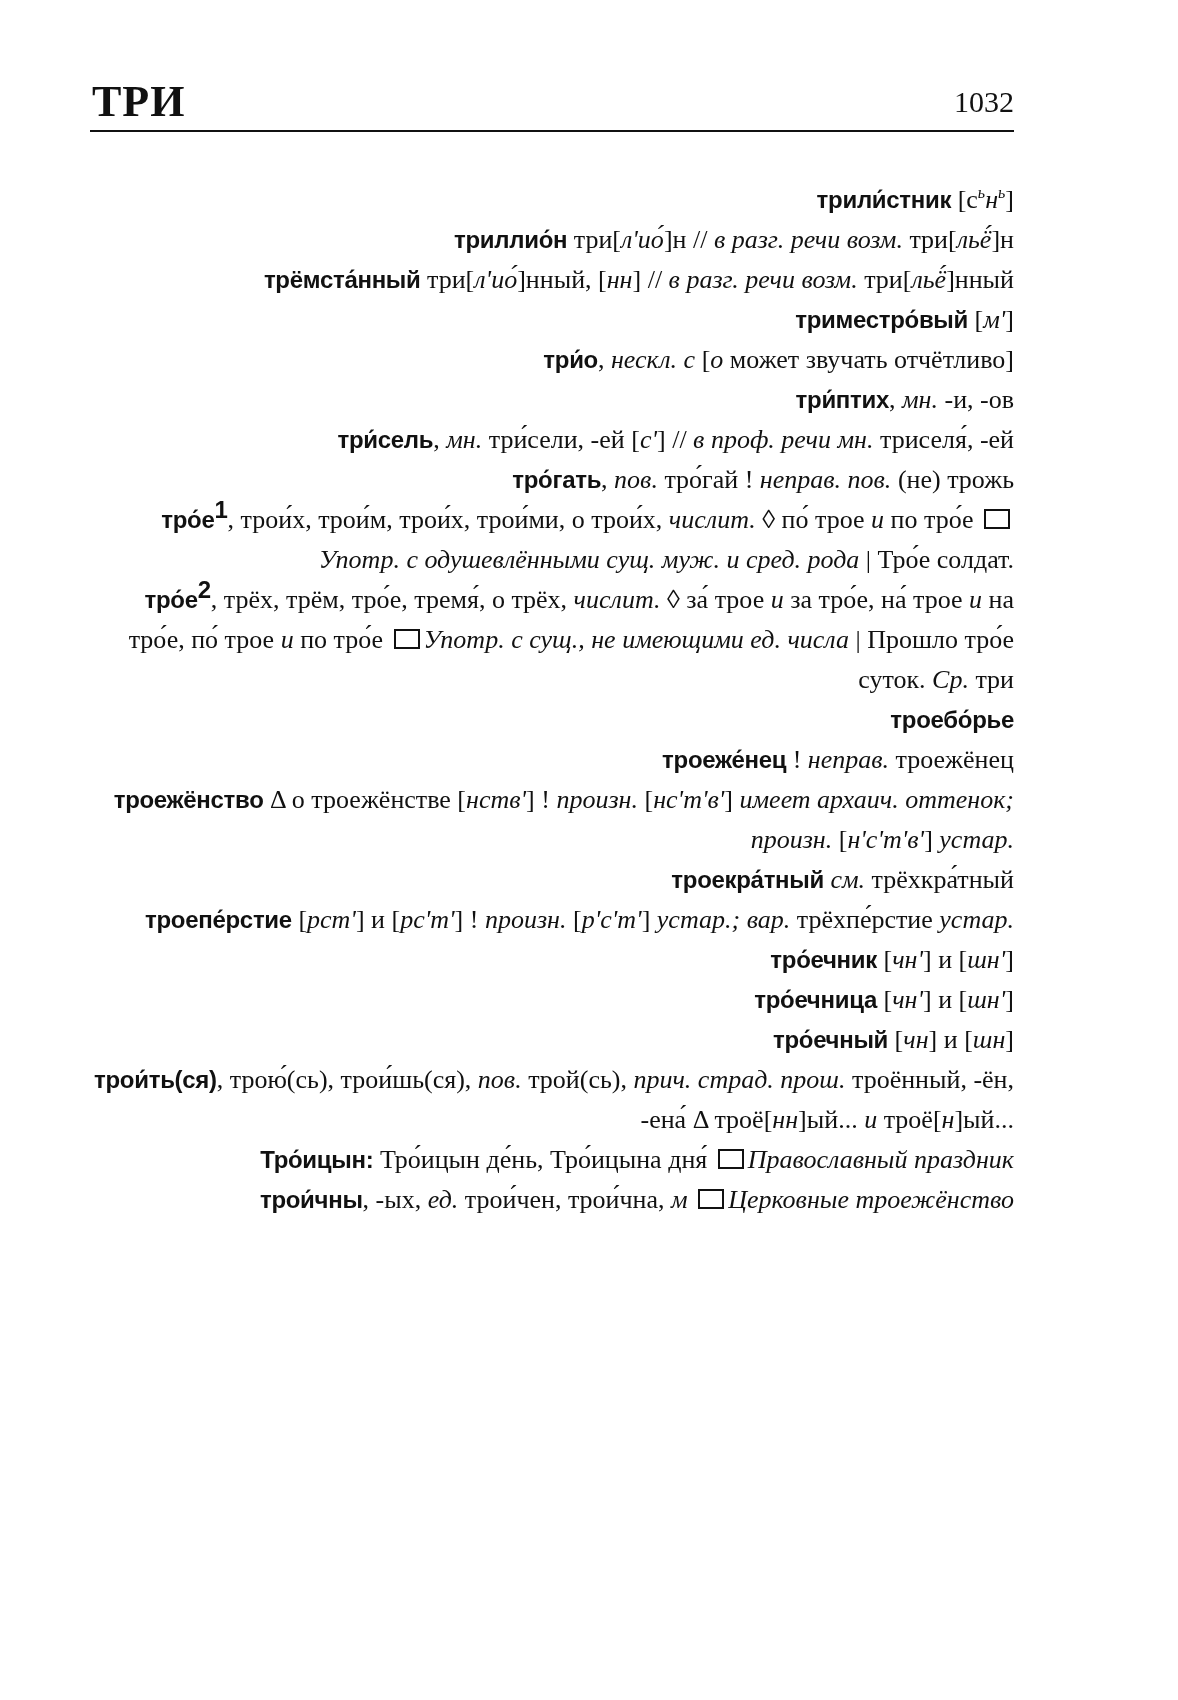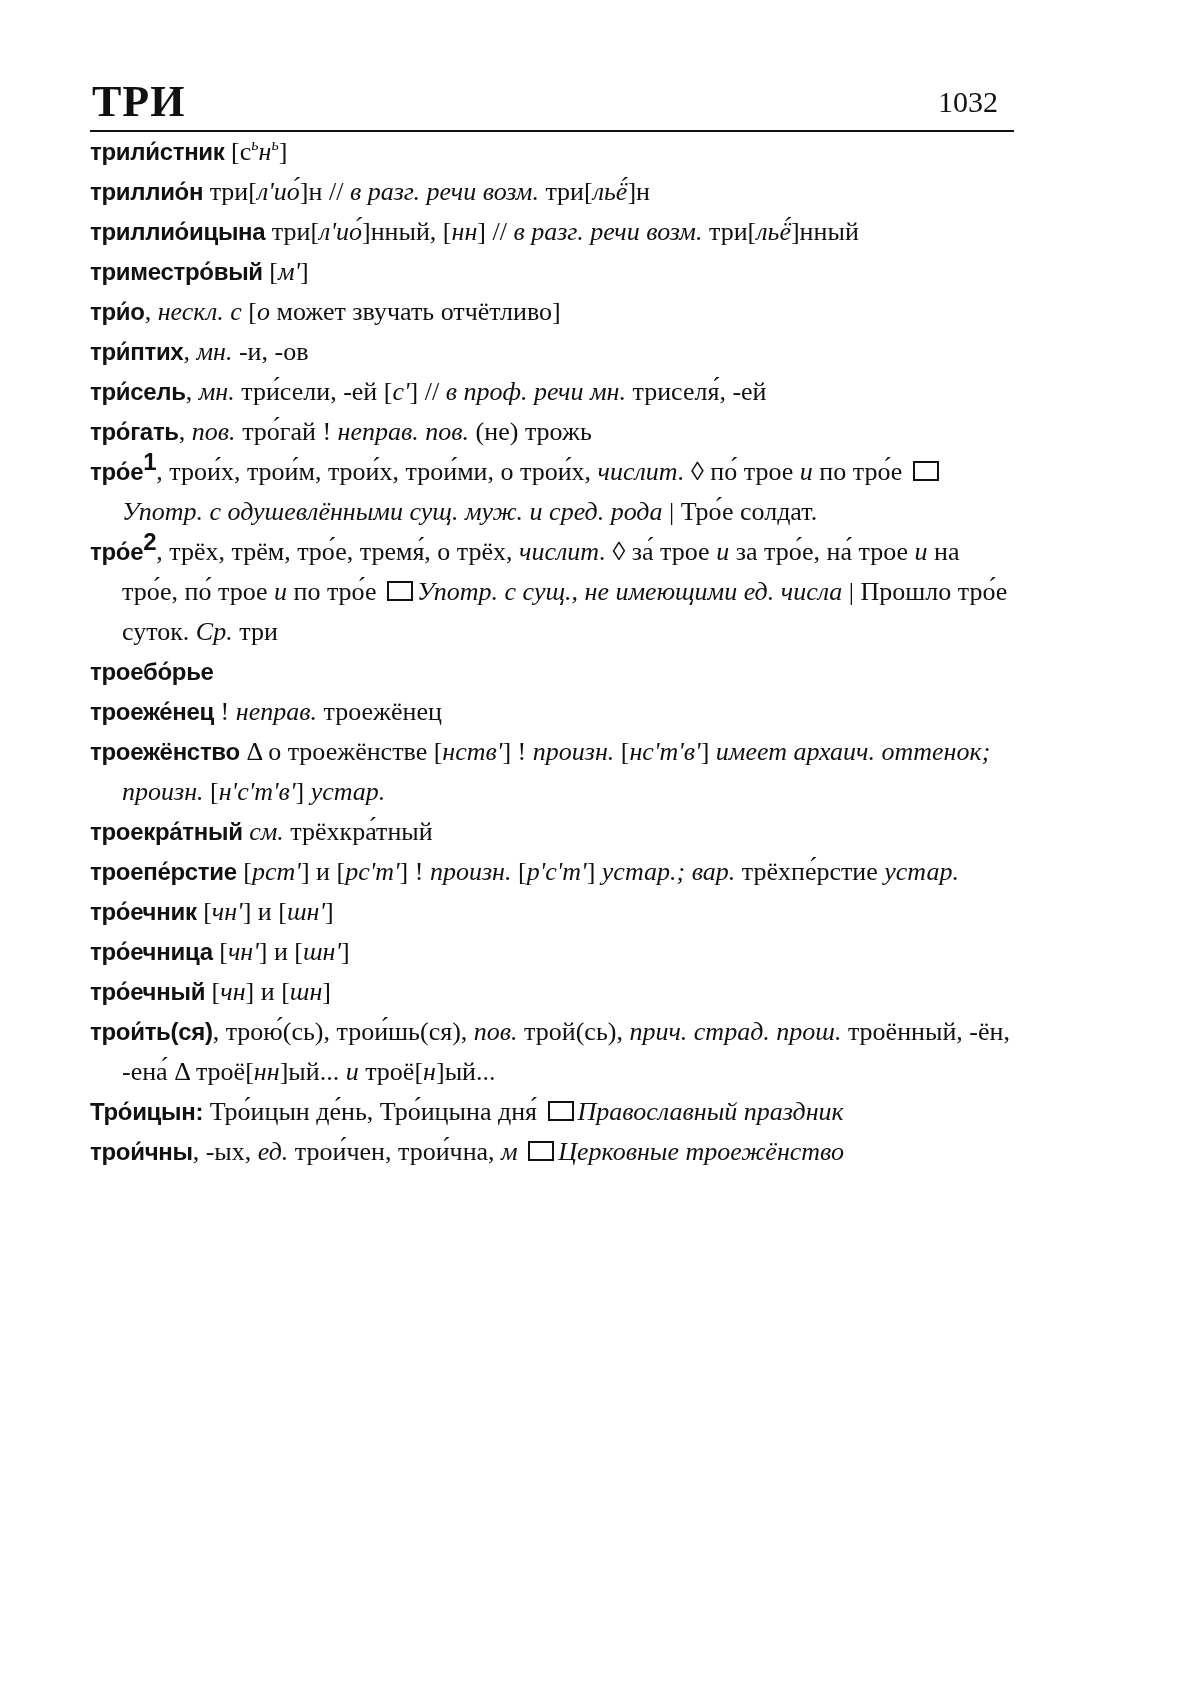--- a/index.html
+++ b/index.html
@@ -1,21 +1,21 @@
 <!DOCTYPE html>
 <html><head>
 <meta charset="utf-8">
 <style>
   html, body { margin: 0; padding: 0; background: #ffffff; }
   body { width: 1178px; height: 1700px; position: relative; overflow: hidden; color: #111; }
-  .page { position: absolute; left: 90px; top: 78px; width: 924px; }
+  .page { position: absolute; left: 90px; top: 78px; width: 924px; text-align: right; }
   .header { position: relative; height: 52px; border-bottom: 2px solid #111; }
   .running-head { position: absolute; left: 2px; top: 0; font-family: "Liberation Serif", serif; font-weight: bold; font-size: 44px; letter-spacing: 1px; line-height: 48px; }
-  .page-number { position: absolute; right: 16px; top: 4px; font-family: "Liberation Serif", serif; font-size: 30px; line-height: 40px; }
-  .entries { font-family: "Liberation Serif", serif; font-size: 26px; line-height: 40px; }
+  .page-number { position: absolute; right: 0; top: 4px; font-family: "Liberation Serif", serif; font-size: 30px; line-height: 40px; }
+  .entries { margin-top: 48px; font-family: "Liberation Serif", serif; font-size: 26px; line-height: 40px; }
   .entry { padding-left: 32px; text-indent: -32px; }
   .hw { font-family: "Liberation Sans", sans-serif; font-weight: bold; font-size: 24px; letter-spacing: -0.3px; }
   .it { font-style: italic; }
   .box { display: inline-block; width: 22px; height: 16px; border: 2px solid #111; vertical-align: -1px; margin: 0 4px; text-indent: 0; }
   sup { font-size: 16px; line-height: 0; }
 </style>
 </head>
 <body>
 
 <div class="page">
@@ -28,21 +28,21 @@
 
     <div class="entry">
       <span class="hw">трили́стник</span><span> [с</span><span class="it"><sup>ь</sup></span><span class="it">н</span><span class="it"><sup>ь</sup></span><span>]</span>
     </div>
 
     <div class="entry">
       <span class="hw">триллио́н</span><span> три[</span><span class="it">л'ио́</span><span>]н // </span><span class="it">в разг. речи возм.</span><span> три[</span><span class="it">льё́</span><span>]н</span>
     </div>
 
     <div class="entry">
-      <span class="hw">триллио́ицына</span><span> три[</span><span class="it">л'ио́</span><span>]нный, [</span><span class="it">нн</span><span>] // </span><span class="it">в разг. речи возм.</span><span> три[</span><span class="it">льё́</span><span>]нный</span>
+      <span class="hw">трёмста́нный</span><span> три[</span><span class="it">л'ио́</span><span>]нный, [</span><span class="it">нн</span><span>] // </span><span class="it">в разг. речи возм.</span><span> три[</span><span class="it">льё́</span><span>]нный</span>
     </div>
 
     <div class="entry">
       <span class="hw">триместро́вый</span><span> [</span><span class="it">м'</span><span>]</span>
     </div>
 
     <div class="entry">
       <span class="hw">три́о</span><span>, </span><span class="it">нескл. с</span><span> [</span><span class="it">о</span><span> может звучать отчётливо]</span>
     </div>
 

